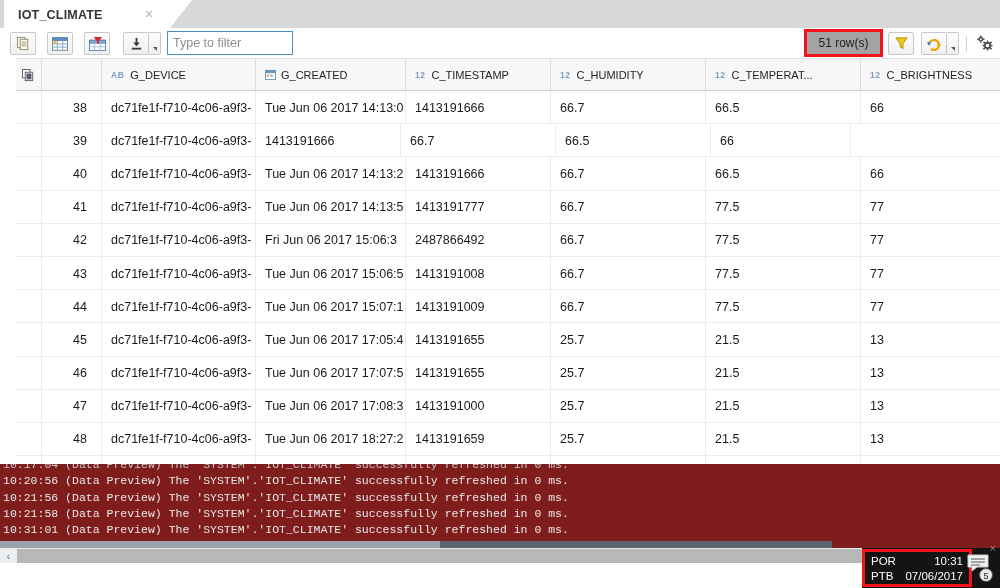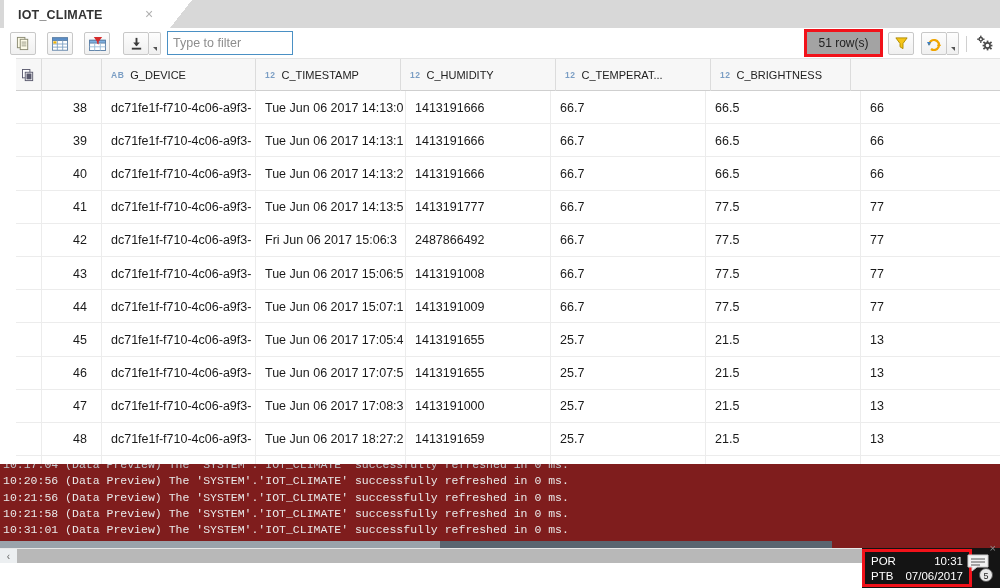--- a/index.html
+++ b/index.html
@@ -278,20 +278,29 @@
           <rect x="3.5" y="3.5" width="8" height="9" fill="#ffffff" stroke="#5a5a6e"></rect>
           <rect x="4.8" y="4.8" width="5.4" height="6.4" fill="#5a5a6e"></rect>
         </svg>
       </div>
       <div id="head-cells" style="display:flex">
           <div class="hcell" style="width: 60px;"></div>
           <div class="hcell" style="width: 154px;">
             <span class="tmark">AB</span>
             <span class="tname">G_DEVICE</span>
           </div>
+          <div class="hcell" style="width: 150px;">
+            <span class="tmark cal"><svg width="11" height="11" viewBox="0 0 12 12">
+                <rect x="0.5" y="1.5" width="11" height="10" fill="#fff" stroke="#6f93bb"></rect>
+                <rect x="0.5" y="1.5" width="11" height="3" fill="#6f93bb"></rect>
+                <rect x="2" y="6" width="2.5" height="2.5" fill="#e8a33d"></rect>
+                <rect x="6" y="6" width="2.5" height="2.5" fill="#8fb4d6"></rect>
+              </svg></span>
+            <span class="tname">G_CREATED</span>
+          </div>
           <div class="hcell" style="width: 145px;">
             <span class="tmark">12</span>
             <span class="tname">C_TIMESTAMP</span>
           </div>
           <div class="hcell" style="width: 155px;">
             <span class="tmark">12</span>
             <span class="tname">C_HUMIDITY</span>
           </div>
           <div class="hcell" style="width: 155px;">
             <span class="tmark">12</span>
@@ -312,21 +321,20 @@
           <div class="cell" style="width: 150px;">Tue Jun 06 2017 14:13:0</div>
           <div class="cell" style="width: 145px;">1413191666</div>
           <div class="cell" style="width: 155px;">66.7</div>
           <div class="cell" style="width: 155px;">66.5</div>
           <div class="cell" style="width: 140px;">66</div>
         </div>
         <div class="row">
           <div class="sel-cell"></div>
           <div class="cell num" style="width: 60px;">39</div>
           <div class="cell" style="width: 154px;">dc71fe1f-f710-4c06-a9f3-</div>
-          <div class="cell" style="width: 150px;">Tue Jun 06 2017 14:13:1</div>
           <div class="cell" style="width: 145px;">1413191666</div>
           <div class="cell" style="width: 155px;">66.7</div>
           <div class="cell" style="width: 155px;">66.5</div>
           <div class="cell" style="width: 140px;">66</div>
         </div>
         <div class="row">
           <div class="sel-cell"></div>
           <div class="cell num" style="width: 60px;">40</div>
           <div class="cell" style="width: 154px;">dc71fe1f-f710-4c06-a9f3-</div>
           <div class="cell" style="width: 150px;">Tue Jun 06 2017 14:13:2</div>

